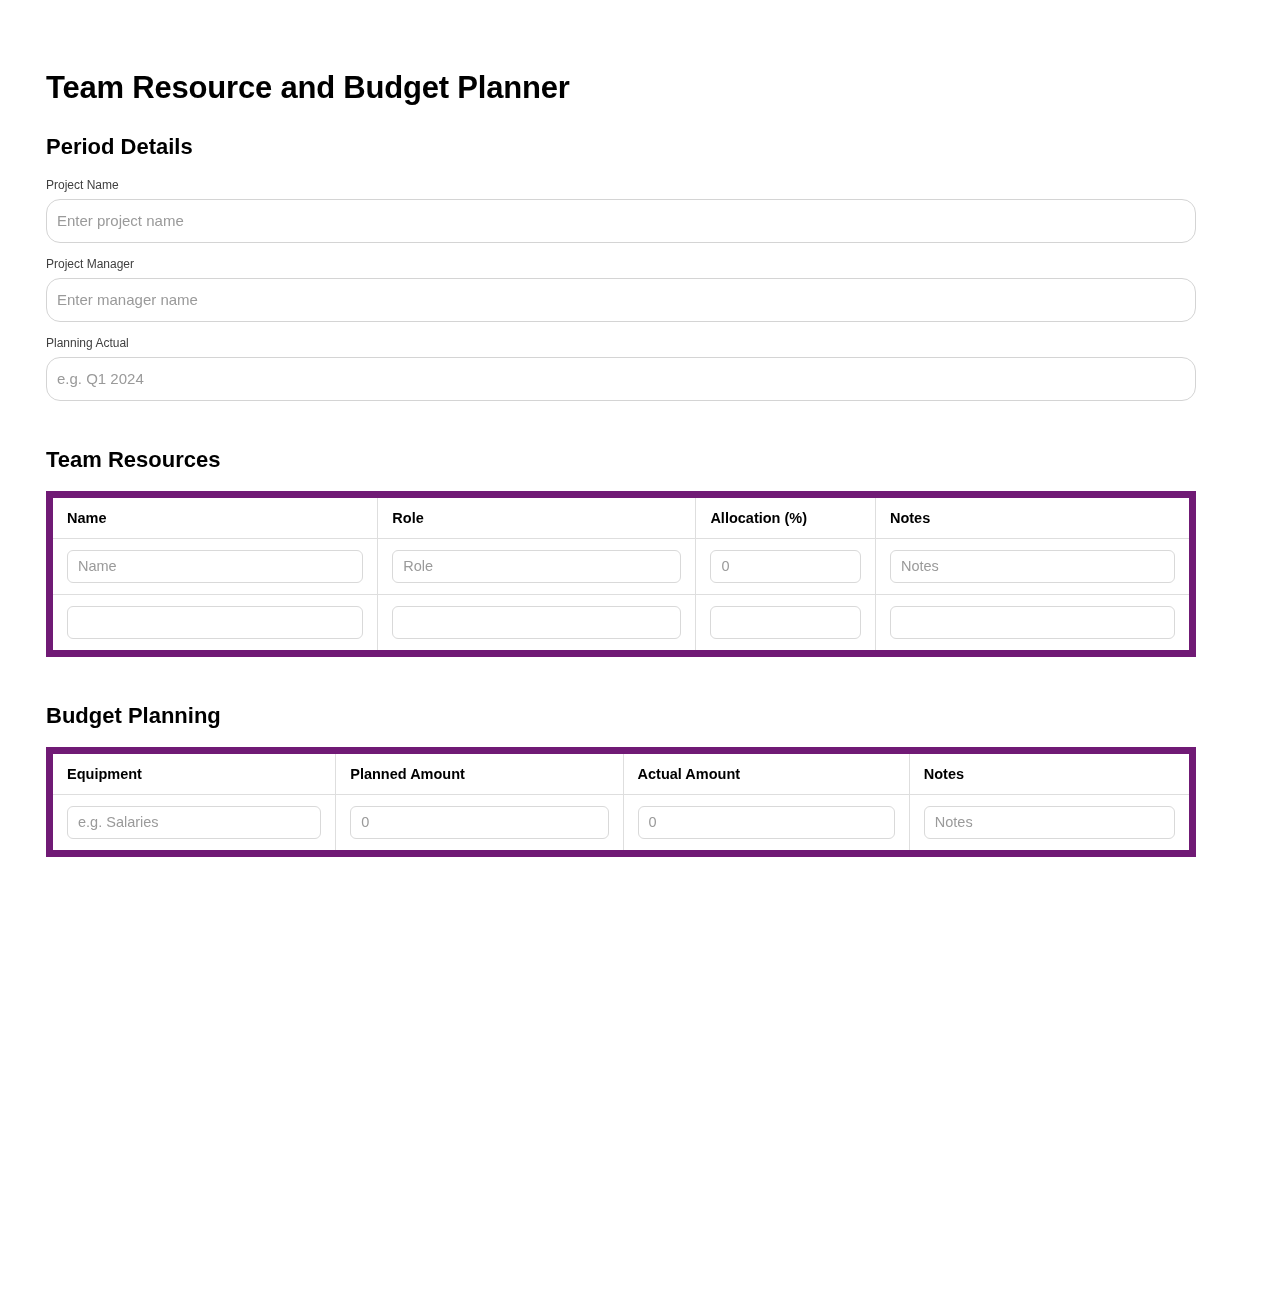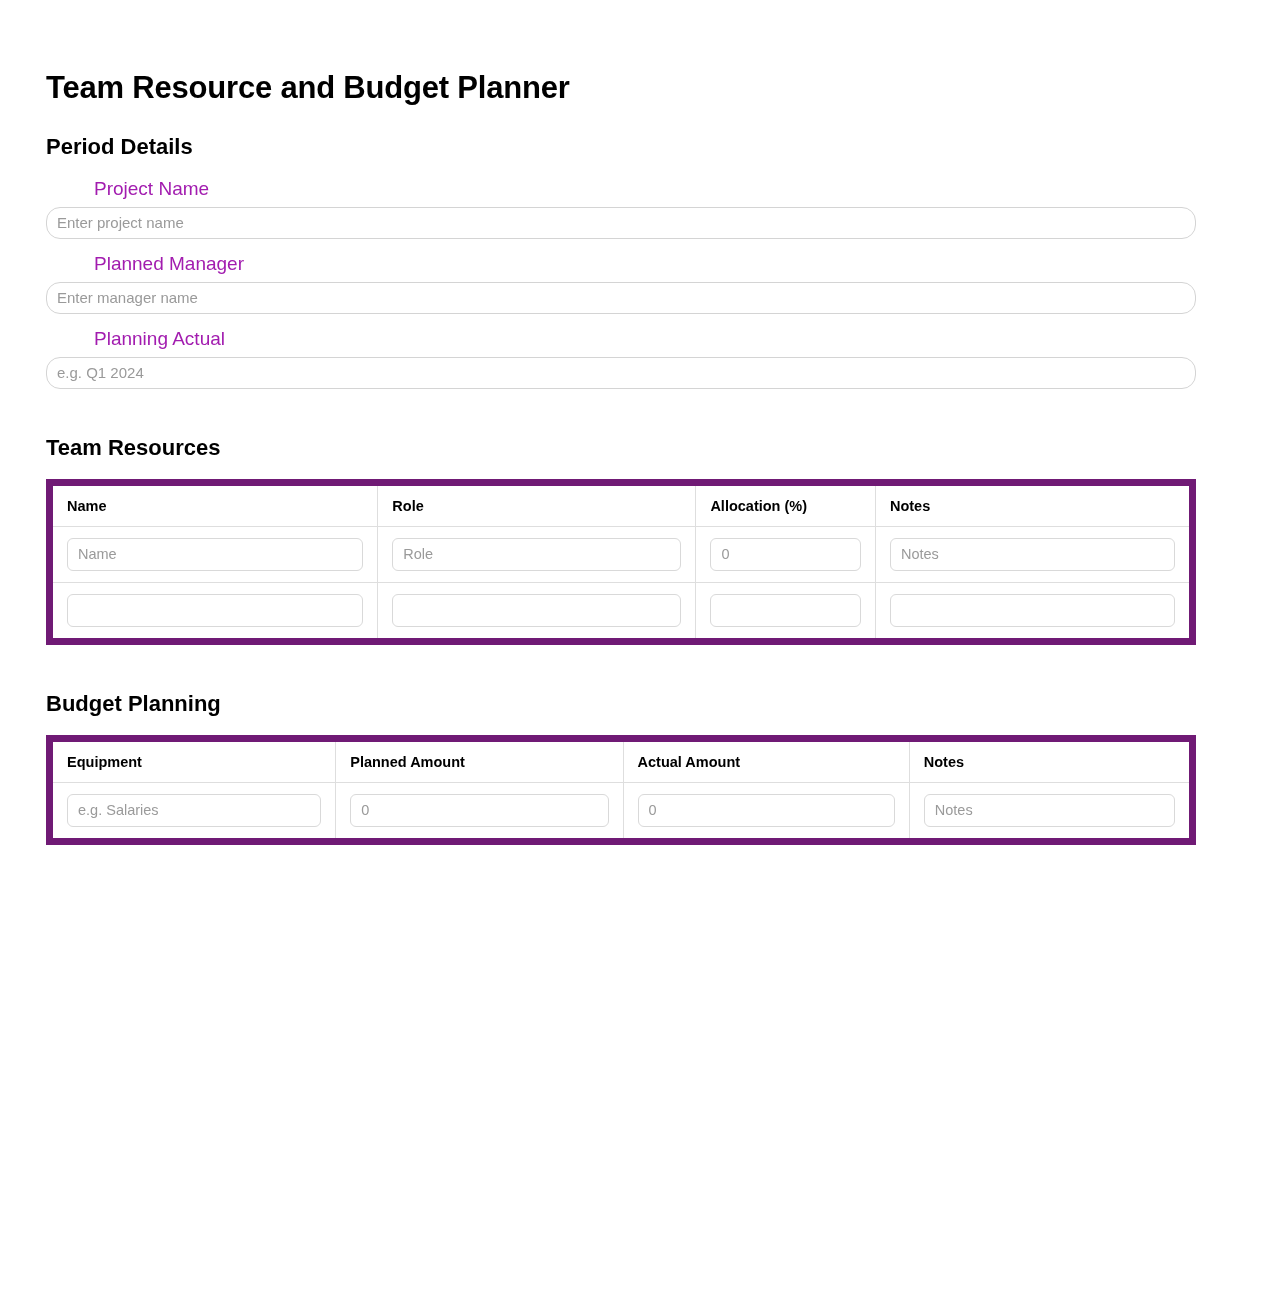--- a/index.html
+++ b/index.html
@@ -34,29 +34,28 @@
     color: #000;
   }
   .section + .section {
     margin-top: 46px;
   }
   .field {
     margin-bottom: 14px;
   }
   .field-label {
     display: block;
-    font-size: 19px;
-    color: #a21caf;
+    font-size: 12px;
+    color: #404040;
     margin-bottom: 7px;
-    margin-left: 48px;
   }
   input.text-input {
     box-sizing: border-box;
     width: 100%;
-    height: 32px;
+    height: 44px;
     padding: 5px 10px;
     font-size: 15px;
     font-family: "Liberation Sans", sans-serif;
     color: #be185d;
     border: 1px solid #d4d4d4;
     border-radius: 14px;
     background: #fff;
     outline: none;
   }
   input.text-input::placeholder {
@@ -125,21 +124,21 @@
 
   <div class="section">
     <h2 class="section-title">Period Details</h2>
 
     <div class="field">
       <label class="field-label">Project Name</label>
       <input class="text-input" type="text" placeholder="Enter project name" style="">
     </div>
 
     <div class="field">
-      <label class="field-label">Planned Manager</label>
+      <label class="field-label">Project Manager</label>
       <input class="text-input" type="text" placeholder="Enter manager name" style="">
     </div>
 
     <div class="field">
       <label class="field-label">Planning Actual</label>
       <input class="text-input" type="text" placeholder="e.g. Q1 2024" style="">
     </div>
   </div>
 
   <div class="section">

